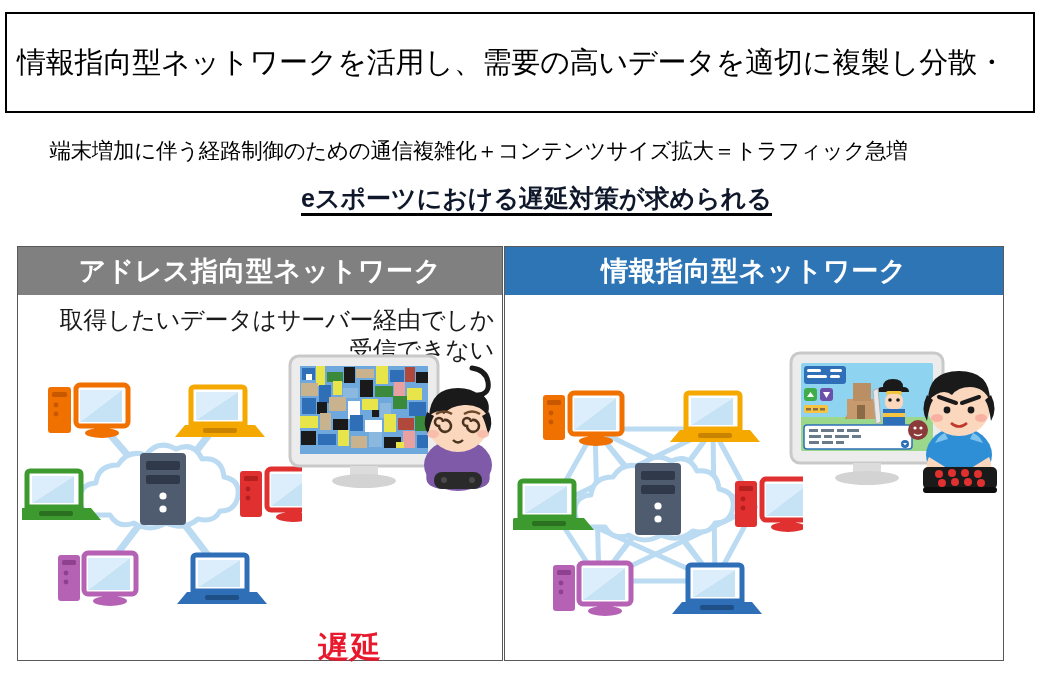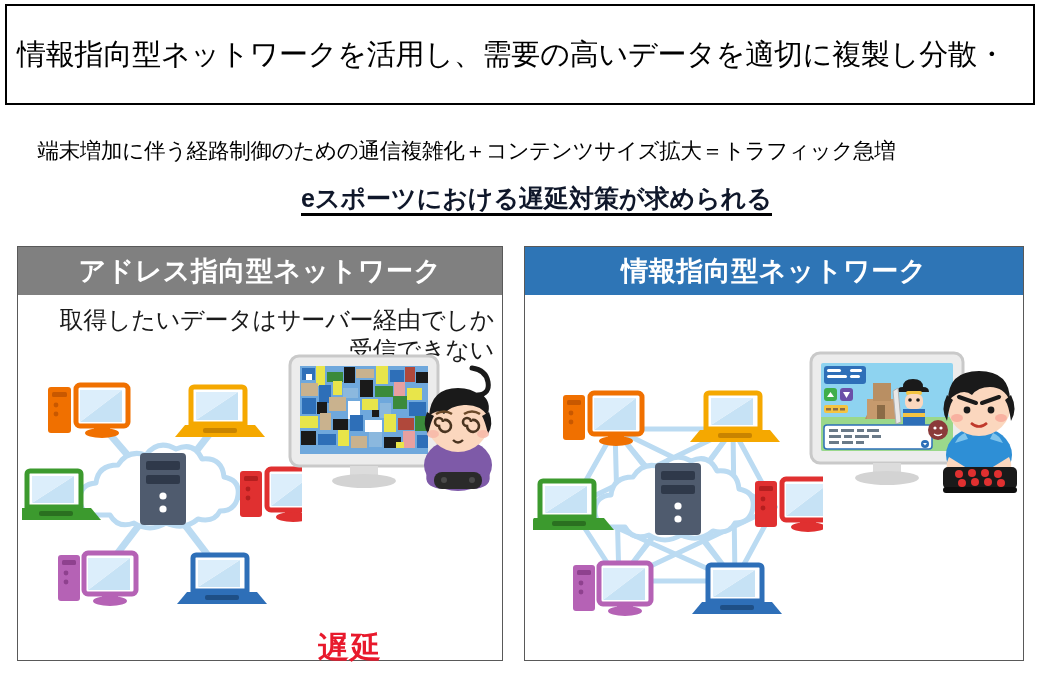--- a/index.html
+++ b/index.html
@@ -6,50 +6,50 @@
   body{
     width:1041px;height:673px;
     background:#ffffff;
     font-family:"Liberation Sans","DejaVu Sans",sans-serif;
     overflow:hidden;position:relative;
   }
   .slide{position:absolute;inset:0;}
 
   
   .title-box{
-    position:absolute;left:5px;top:4px;width:1030px;height:101px;
+    position:absolute;left:5px;top:12px;width:1030px;height:101px;
     border:2px solid #000;box-sizing:border-box;background:#fff;
     display:flex;flex-direction:column;justify-content:center;
     padding:2px 6px 2px 10px;
   }
   .title-line{
     font-size:29px;line-height:45px;color:#000;white-space:nowrap;
     letter-spacing:-0.2px;font-weight:400;
   }
 
   
   .subline{
     position:absolute;left:0;top:136px;width:933px;text-align:center;
-    font-size:21.5px;color:#000;white-space:nowrap;letter-spacing:-0.3px;
+    font-size:21.5px;color:#000;white-space:nowrap;letter-spacing:-0.3px;padding-left:12px;
   }
   .eslogan{
     position:absolute;left:0;top:182px;width:1041px;text-align:center;
     font-size:25px;font-weight:bold;color:#0f172a;white-space:nowrap;padding-left:16px;
   }
   .eslogan span{
     border-bottom:3px solid #000;padding-bottom:1px;
   }
 
   
   .panel{
     position:absolute;top:246px;height:415px;
     border:1px solid #595959;box-sizing:border-box;background:#fff;text-align:right;
   }
   .panel.left{left:17px;width:486px;}
-  .panel.right{left:524px;width:500px;}
+  .panel.right{left:504px;width:500px;}
 
   .panel-header{
     height:48px;display:flex;align-items:center;justify-content:center;
     color:#ffffff;font-size:27px;font-weight:bold;letter-spacing:0.5px;
     box-sizing:border-box;
   }
   .panel.left .panel-header{background:#808080;}
   .panel.right .panel-header{background:#2E75B6;}
 
   .panel-body{

